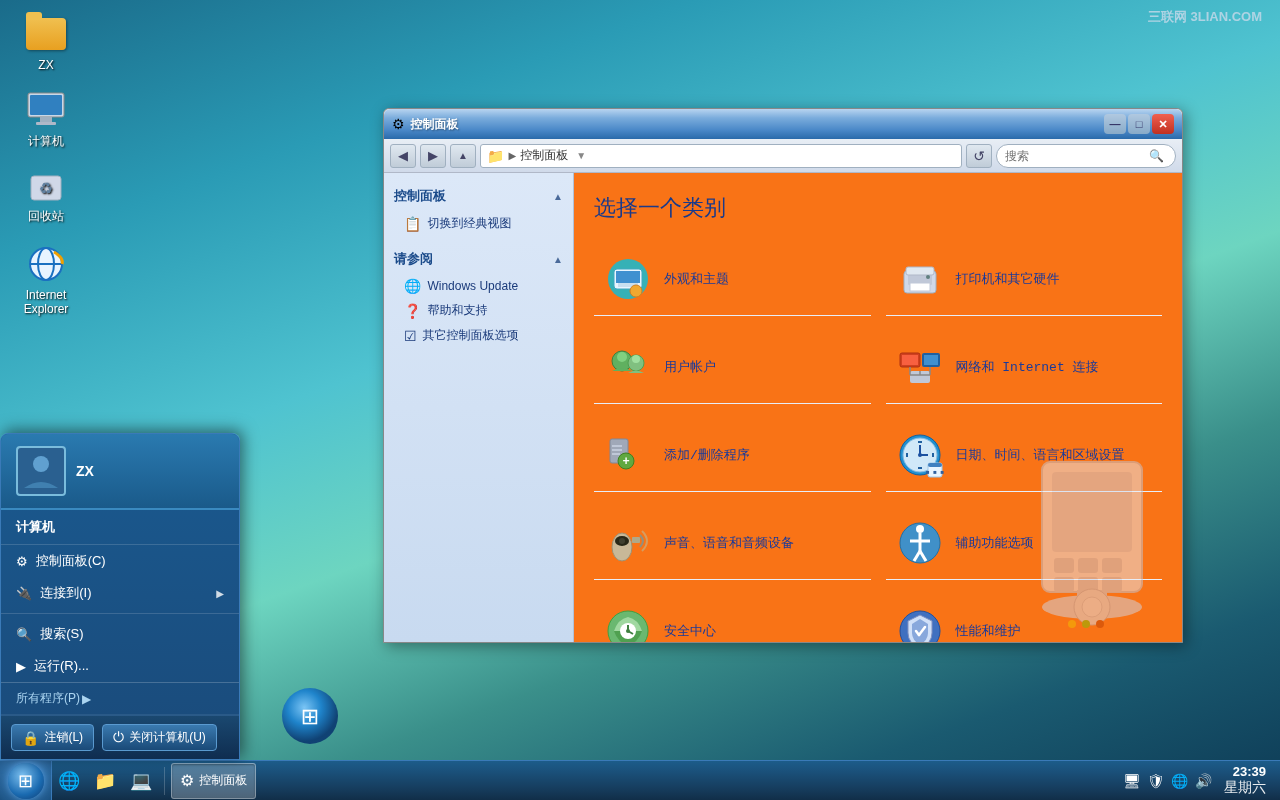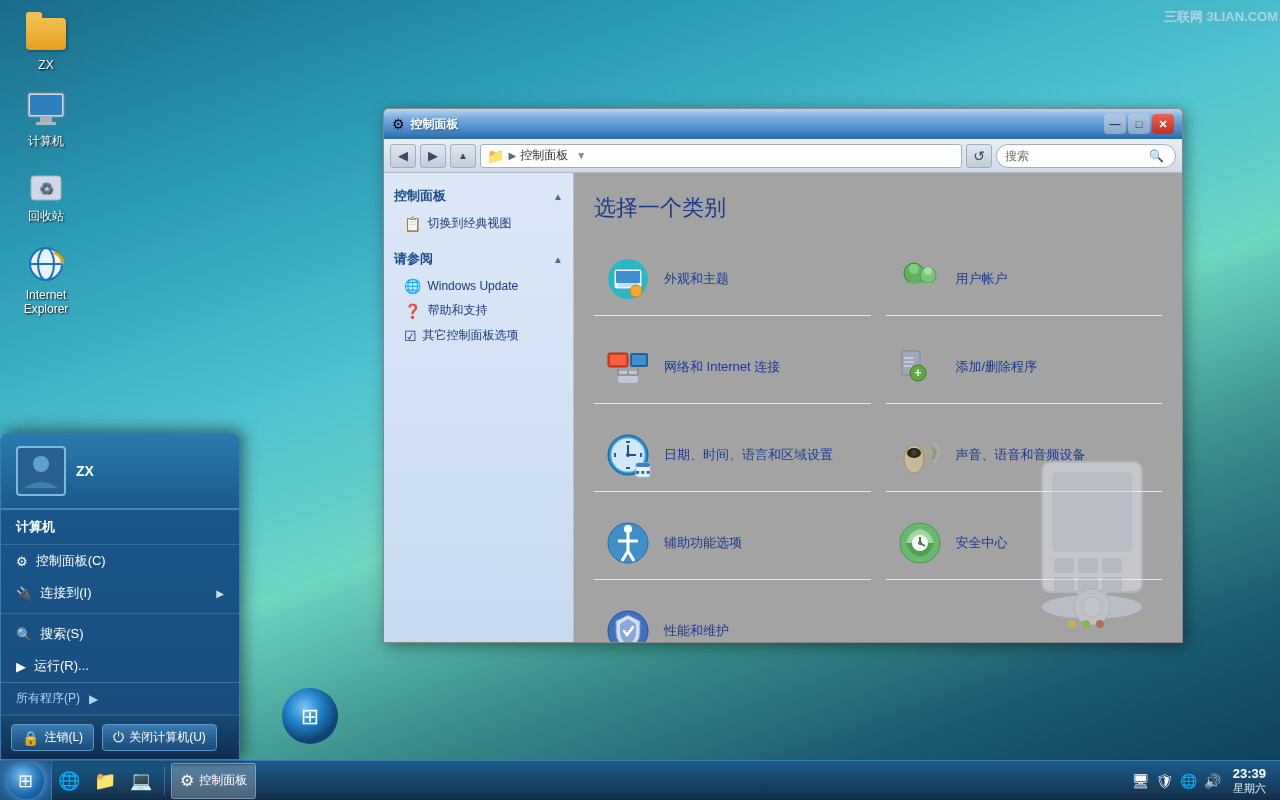--- a/index.html
+++ b/index.html
@@ -16,21 +16,21 @@
       width: 1280px;
       height: 800px;
       background: linear-gradient(160deg, #1a6b8a 0%, #2a9bb5 20%, #4fc3d0 40%, #6dd5c0 55%, #3a8f8a 70%, #1a5a70 85%, #0d3a55 100%);
       position: relative;
     }
 
     
     #watermark {
       position: absolute;
       top: 8px;
-      right: 2px;
+      right: 18px;
       color: #c0d8e8;
       font-size: 13px;
       font-weight: bold;
       opacity: 0.85;
       z-index: 10;
     }
 
     
     .desktop-icon {
       position: absolute;
@@ -170,21 +170,21 @@
       font-size: 14px;
       cursor: pointer;
     }
     #clock {
       text-align: right;
       padding: 0 6px;
       font-size: 12px;
       color: white;
     }
     #clock .time { font-weight: bold; font-size: 13px; }
-    #clock .date { font-size: 11px; opacity: 0.9; }
+    #clock .date { font-size: 14px; opacity: 0.9; }
 
     
     #start-menu {
       position: absolute;
       bottom: 40px;
       left: 0;
       width: 240px;
       background: linear-gradient(180deg, #1a5a90 0%, #1a4a7a 100%);
       border: 1px solid #3a7ab8;
       border-radius: 8px 8px 0 0;
@@ -255,21 +255,21 @@
     }
 
     
     #all-programs {
       padding: 7px 15px;
       color: #aad4f0;
       font-size: 12px;
       cursor: pointer;
       display: flex;
       align-items: center;
-      gap: 9px;
+      gap: 2px;
       border-top: 1px solid rgba(255,255,255,0.2);
     }
 
     
     #start-menu-bottom {
       background: linear-gradient(180deg, #1a4870 0%, #0f2d50 100%);
       padding: 8px 10px;
       display: flex;
       align-items: center;
       gap: 8px;
@@ -458,23 +458,24 @@
       color: #1a4a8a;
       display: flex;
       align-items: center;
       justify-content: space-between;
       cursor: pointer;
     }
 
     
     #cp-main {
       flex: 1;
-      background: #a3a3a3;
+      background: #f97316;
       padding: 20px;
       overflow-y: auto;
+      font-family: Liberation Mono, monospace;
     }
 
     #cp-main-title {
       font-size: 22px;
       color: #1a3a8a;
       margin-bottom: 20px;
       font-weight: normal;
     }
 
     
@@ -641,20 +642,32 @@
                 <circle cx="24" cy="24" r="20" fill="#20b8c8" opacity="0.9"></circle>
                 <rect x="10" y="14" width="28" height="20" rx="3" fill="#e8f4ff" stroke="#40a8c0" stroke-width="1"></rect>
                 <rect x="12" y="16" width="24" height="12" fill="#4090d0"></rect>
                 <rect x="14" y="28" width="20" height="4" fill="#c8dff0"></rect>
                 <circle cx="32" cy="36" r="6" fill="#f0a830" stroke="#d08020" stroke-width="1"></circle>
               </svg>
             </div>
             <span class="category-label">外观和主题</span>
           </div>
 
+          <div class="category-item">
+            <div class="category-icon">
+              <svg width="48" height="48">
+                <rect x="8" y="16" width="32" height="22" rx="3" fill="#d0d8e8" stroke="#a0b0c0" stroke-width="1"></rect>
+                <rect x="12" y="20" width="24" height="10" rx="1" fill="#c0c8d8"></rect>
+                <rect x="14" y="28" width="20" height="8" fill="white" stroke="#c0c8d8" stroke-width="1"></rect>
+                <rect x="10" y="12" width="28" height="8" rx="2" fill="#e0e8f0" stroke="#b0b8c8" stroke-width="1"></rect>
+                <circle cx="32" cy="22" r="2" fill="#608080"></circle>
+              </svg>
+            </div>
+            <span class="category-label">打印机和其它硬件</span>
+          </div>
 
           <div class="category-item">
             <div class="category-icon">
               <svg width="48" height="48">
                 <circle cx="18" cy="18" r="10" fill="#60b060" stroke="#408040" stroke-width="1"></circle>
                 <circle cx="18" cy="14" r="5" fill="#80d080"></circle>
                 <path d="M8 28 Q18 22 28 28" fill="#60b060" stroke="none"></path>
                 <circle cx="32" cy="20" r="8" fill="#80c080" stroke="#50a050" stroke-width="1"></circle>
                 <circle cx="32" cy="16" r="4" fill="#a0e0a0"></circle>
                 <path d="M24 30 Q32 25 40 30" fill="#80c080" stroke="none"></path>

